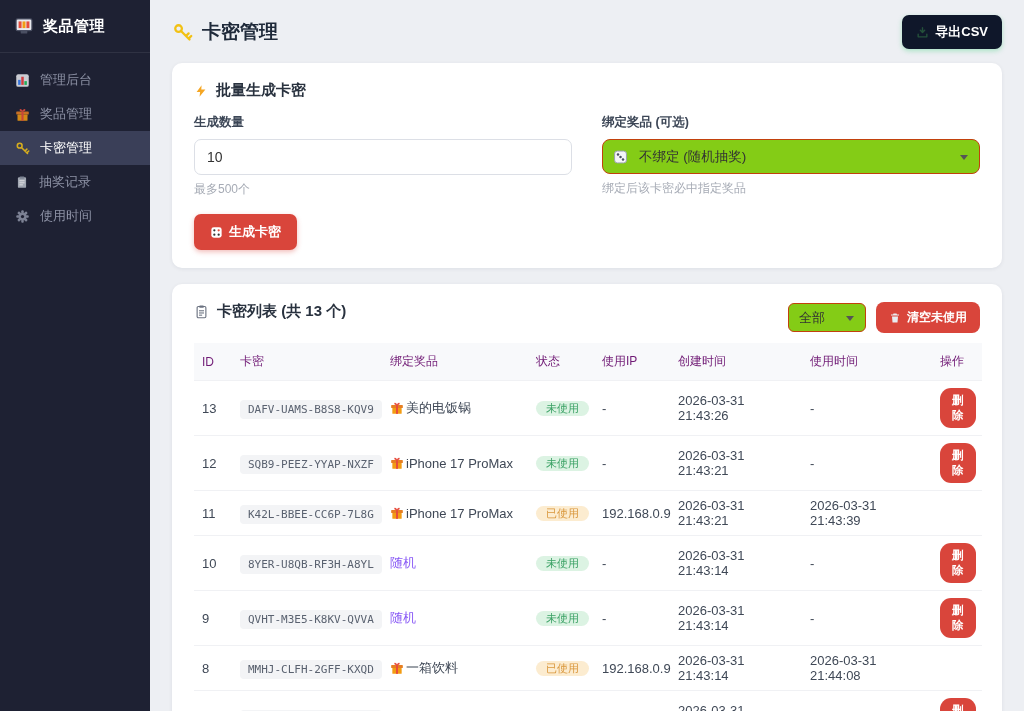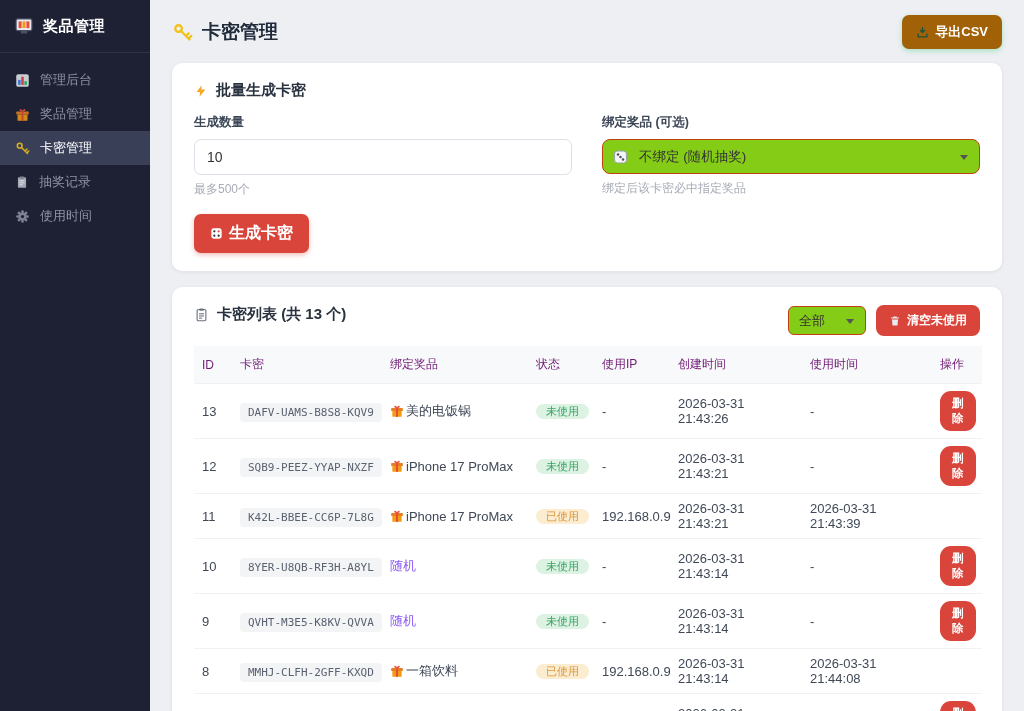--- a/index.html
+++ b/index.html
@@ -16,21 +16,21 @@
   .nav { padding-top:10px; }
   .nav-item { display:flex; align-items:center; gap:10px; height:34px; padding:0 15px; font-size:13px; color:#8d92a5; cursor:pointer; }
   .nav-item svg { flex:0 0 auto; opacity:.85; }
   .nav-item.active { background:#3a3f58; color:#fff; }
 
   
   .main { flex:1; padding:15px 22px 0 22px; overflow:hidden; }
   .page-header { display:flex; justify-content:space-between; align-items:center; margin-bottom:14px; }
   .page-title { display:flex; align-items:center; gap:9px; font-size:19px; font-weight:bold; color:#1f2a3a; }
   .btn { border:none; cursor:pointer; display:inline-flex; align-items:center; gap:6px; font-family:inherit; }
-  .btn-export { background:#a16207; color:#fff; font-size:13px; font-weight:bold; padding:8px 14px; border-radius:7px; box-shadow:0 2px 5px rgba(46,204,113,.35); }
+  .btn-export { background:#0f172a; color:#fff; font-size:13px; font-weight:bold; padding:8px 14px; border-radius:7px; box-shadow:0 2px 5px rgba(46,204,113,.35); }
 
   .card { background:#fff; border-radius:10px; box-shadow:0 1px 4px rgba(20,30,60,.07); padding:18px 22px; }
   .gen-card { margin-bottom:16px; }
   .card-title { display:flex; align-items:center; gap:8px; font-size:15px; font-weight:bold; color:#29323f; margin-bottom:14px; }
 
   .form-grid { display:grid; grid-template-columns:1fr 1fr; column-gap:30px; }
   .field-label { font-size:12.5px; font-weight:bold; color:#3c4656; margin-bottom:8px; }
   .text-input { width:100%; padding:9px 12px; border:1px solid #dcdfe6; border-radius:7px; font-size:14px; color:#333; font-family:inherit; background:#fff; }
   .hint { font-size:12px; color:#a6abb5; margin-top:6px; }
 
@@ -38,21 +38,21 @@
   .select-wrap select {
     width:100%; appearance:none; -webkit-appearance:none;
     padding:9px 26px 9px 12px; border:1px solid #c2410c; border-radius:8px;
     font-size:13.5px; color:#333; background:#84cc16; font-family:inherit; cursor:pointer;
   }
   .select-wrap.with-icon select { padding-left:36px; }
   .select-wrap::after { content:""; position:absolute; right:12px; top:50%; margin-top:-2px;
     border-left:4px solid transparent; border-right:4px solid transparent; border-top:5px solid #555; pointer-events:none; }
   .select-icon { position:absolute; left:11px; top:50%; transform:translateY(-50%); pointer-events:none; line-height:0; }
 
-  .btn-generate { background:#d9453b; color:#fff; font-size:16px; font-weight:bold; padding:9px 16px; border-radius:7px; margin-top:16px; box-shadow:0 2px 5px rgba(217,69,59,.35); }
+  .btn-generate { background:#d9453b; color:#fff; font-size:13px; font-weight:bold; padding:9px 16px; border-radius:7px; margin-top:16px; box-shadow:0 2px 5px rgba(217,69,59,.35); }
 
   
   .list-header { display:flex; justify-content:space-between; align-items:center; margin-bottom:10px; }
   .list-actions { display:flex; align-items:center; gap:10px; }
   .filter-wrap select { width:78px; padding:6px 24px 6px 10px; border-radius:6px; font-size:13px; }
   .btn-clear { background:#d9453b; color:#fff; font-size:12px; font-weight:bold; padding:7px 13px; border-radius:8px; }
 
   table { width:100%; border-collapse:collapse; table-layout:fixed; }
   thead tr { background:#f8f9fb; }
   th { text-align:left; font-size:12px; font-weight:normal; color:#701a75; padding:10px 8px; }

